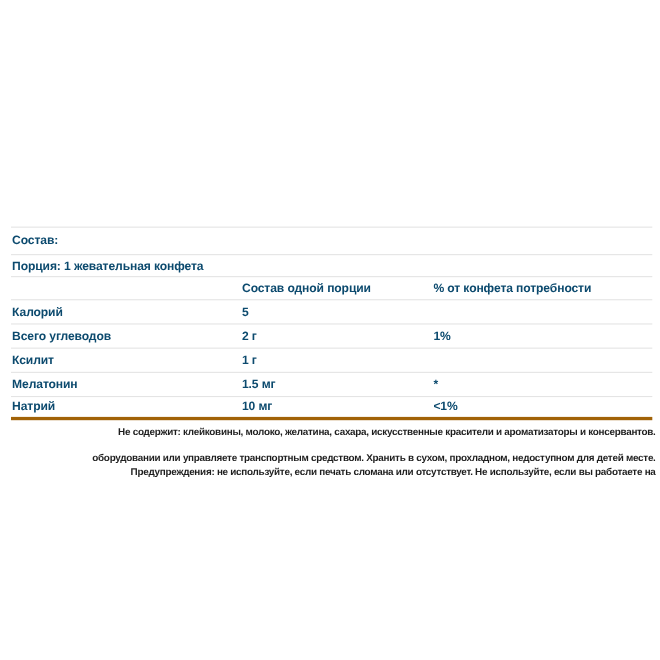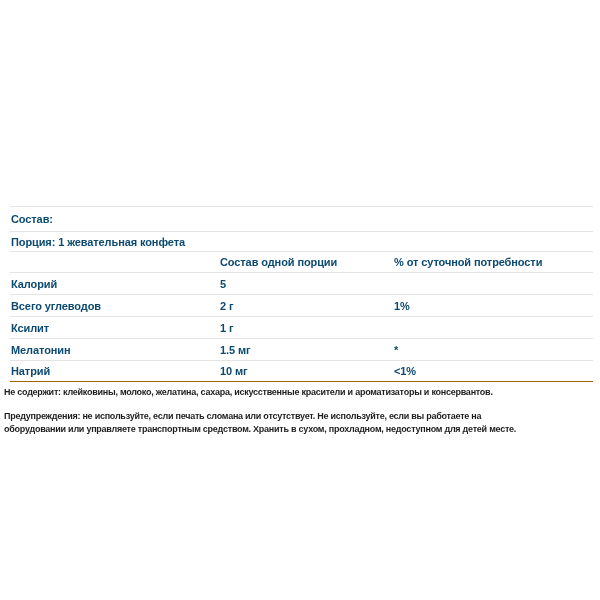--- a/index.html
+++ b/index.html
@@ -27,21 +27,21 @@
     display: flex;
     align-items: center;
     font-size: 11px;
     font-weight: bold;
     letter-spacing: -0.1px;
   }
   .row.h25 { height: 25px; }
   .row.h20 { height: 20px; }
   .row.h21 { height: 21px; }
   .row.h22 { height: 22px; }
-  .row.last { border-bottom: 1px solid #a16207; }
+  .row.last { border-bottom: 3px solid #a16207; }
   .c1 { margin-left: 1px; white-space: nowrap; }
   .c2 {
     position: absolute;
     left: 210px;
     top: 50%;
     transform: translateY(-50%);
     white-space: nowrap;
   }
   .c3 {
     position: absolute;
@@ -53,41 +53,41 @@
   .note {
     position: absolute;
     left: 4px;
     width: 592px;
     font-size: 9px;
     font-weight: bold;
     letter-spacing: -0.25px;
     line-height: 13px;
     color: #1e1e1e;
   }
-  .note .line { white-space: nowrap; }
+  .note .line { white-space: nowrap; text-align: right; }
   .note-allergen { top: 386px; }
   .note-warnings { top: 410px; }
 </style>
 </head>
 <body>
 
 <div class="facts">
 
   <div class="row h25">
     <span class="c1">Состав:</span>
   </div>
 
   <div class="row h20">
     <span class="c1">Порция: 1 жевательная конфета</span>
   </div>
 
 
   <div class="row h21">
     <span class="c2">Состав одной порции</span>
-    <span class="c3">% от суточной потребности</span>
+    <span class="c3">% от конфета потребности</span>
   </div>
 
   <div class="row h22">
     <span class="c1">Калорий</span>
     <span class="c2">5</span>
     <span class="c3"></span>
   </div>
 
   <div class="row h22">
     <span class="c1">Всего углеводов</span>
@@ -114,15 +114,15 @@
     <span class="c3">&lt;1%</span>
   </div>
 
 </div>
 
 <div class="note note-allergen">
   <div class="line">Не содержит: клейковины, молоко, желатина, сахара, искусственные красители и ароматизаторы и консервантов.</div>
 </div>
 
 <div class="note note-warnings">
+  <div class="line">оборудовании или управляете транспортным средством. Хранить в сухом, прохладном, недоступном для детей месте.</div>
   <div class="line">Предупреждения: не используйте, если печать сломана или отсутствует. Не используйте, если вы работаете на</div>
-  <div class="line">оборудовании или управляете транспортным средством. Хранить в сухом, прохладном, недоступном для детей месте.</div>
 </div>
 
 </body></html>

